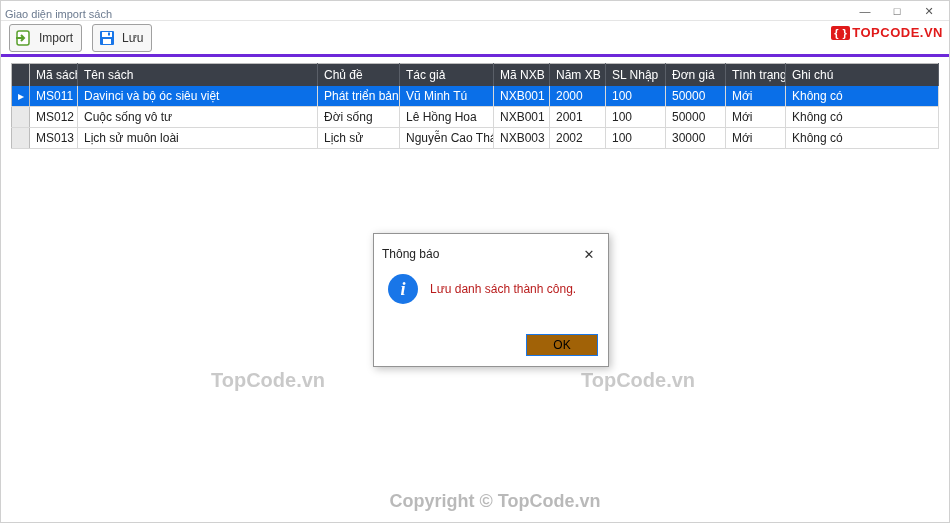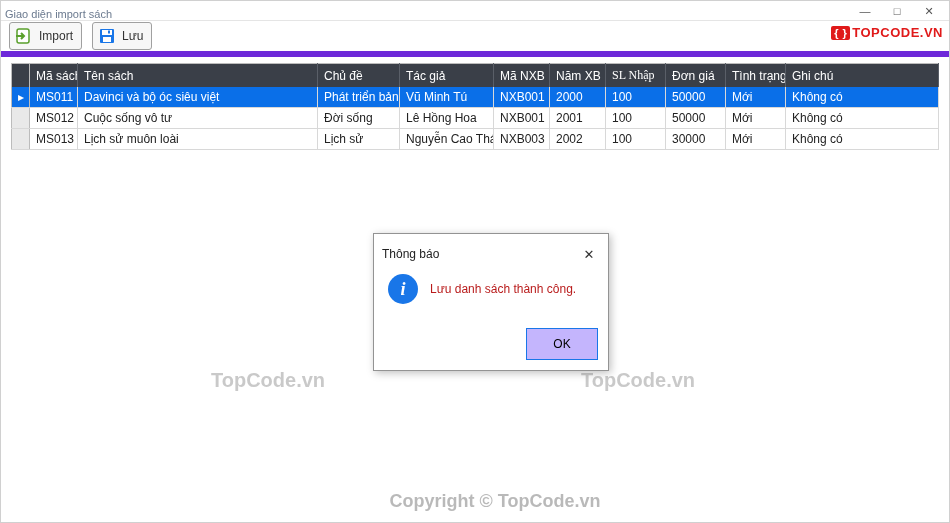--- a/index.html
+++ b/index.html
@@ -33,21 +33,21 @@
     justify-content: center;
     color: #555;
     font-size: 11px;
   }
   .toolbar {
     height: 36px;
     display: flex;
     align-items: center;
     padding: 4px 8px;
     gap: 10px;
-    border-bottom: 6px solid #6d28d9;
+    border-bottom: 3px solid #6d28d9;
     position: relative;
   }
   .btn {
     height: 28px;
     min-width: 58px;
     padding: 0 8px 0 4px;
     border: 1px solid #a0a0a0;
     border-radius: 3px;
     background: #f7f7f7;
     display: inline-flex;
@@ -125,21 +125,21 @@
   table.grid th.rowhead, table.grid td.rowhead {
     width: 18px;
     background: #e9e9e9;
     border-right: 1px solid #bcbcbc;
     text-align:center;
     color:#333;
   }
   table.grid th.rowhead { background:#3a3f48; }
   .col-ma{width:48px;} .col-ten{width:240px;} .col-chude{width:82px;}
   .col-tacgia{width:94px;} .col-manxb{width:56px;} .col-namxb{width:56px;}
-  .col-slnhap{width:60px;font-family:Liberation Serif, serif;} .col-dongia{width:60px;} .col-tinhtrang{width:60px;}
+  .col-slnhap{width:60px;} .col-dongia{width:60px;} .col-tinhtrang{width:60px;}
   .col-ghichu{width:auto;}
   .dialog-backdrop {
     position:absolute; inset:0;
   }
   .dialog {
     position: absolute;
     left: 372px; top: 232px;
     width: 236px;
     background: #fff;
     border: 1px solid #939393;
@@ -170,25 +170,25 @@
     display:flex;align-items:center;justify-content:center;
     font-family: Georgia, serif; font-style: italic;
     font-size:18px;font-weight:bold;
   }
   .dialog-msg { font-size:12px; color:#b91c1c; }
   .dialog-actions {
     display:flex; justify-content:flex-end;
     padding: 6px 10px 10px 10px;
   }
   .ok-btn {
-    min-width: 72px; height: 32px;
+    min-width: 72px; height: 22px;
     border: 1px solid #1976e8;
-    background: #c4b5fd;
+    background: #a16207;
     font-size:12px;
-    display:flex;align-items:center;justify-content:center;
+    display:flex;align-items:center;justify-content:center;margin-top:6px;
   }
   .watermark {
     position:absolute;
     color: rgba(100,100,100,0.35);
     font-size: 20px;
     font-weight: bold;
     pointer-events: none;
   }
   .wm1 { left: 210px; top: 368px; }
   .wm2 { left: 580px; top: 368px; }

